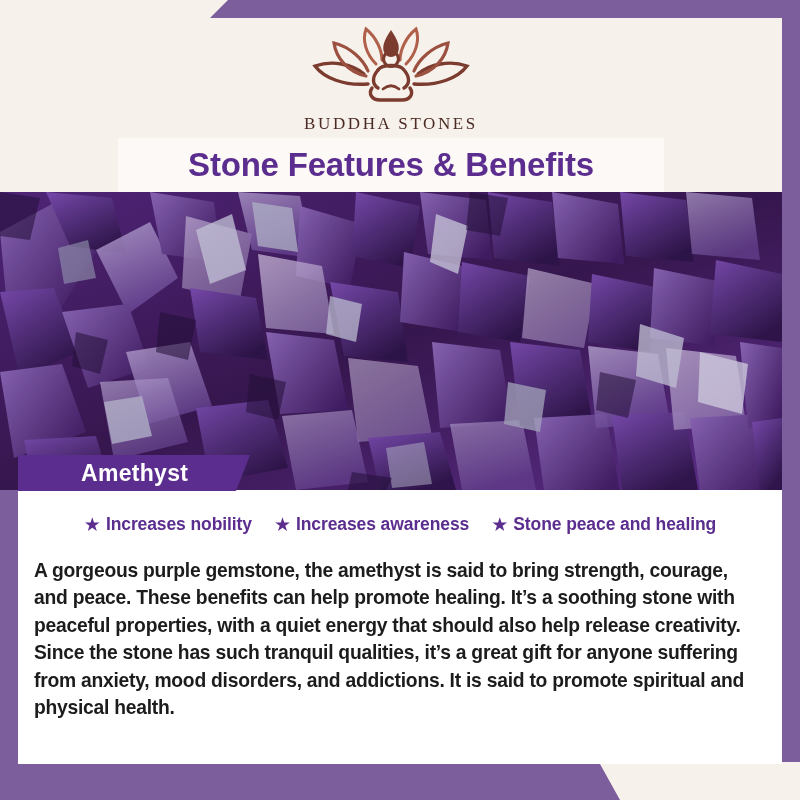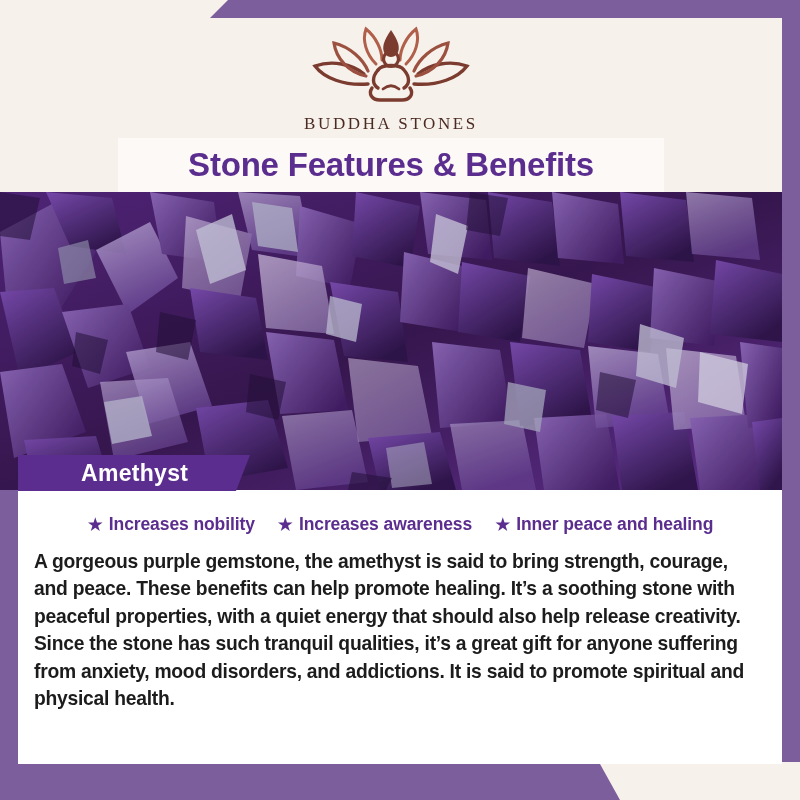--- a/index.html
+++ b/index.html
@@ -194,21 +194,21 @@
     margin-right: 5px;
   }
   .benefit .benefit-label {
     color: #5b2d8e;
     font-size: 17.5px;
     font-weight: bold;
     letter-spacing: -0.1px;
   }
 
   .body-copy {
-    margin: 13px 16px 0 16px;
+    margin: 22px 16px 0 16px;
     font-size: 19.3px;
     line-height: 1.42;
     color: #1c1c1c;
     font-weight: bold;
     letter-spacing: -0.25px;
     text-align: left;
   }
 </style>
 </head>
 <body>
@@ -371,21 +371,21 @@
         <div class="benefit">
           <span class="star">★</span>
           <span class="benefit-label">Increases nobility</span>
         </div>
         <div class="benefit">
           <span class="star">★</span>
           <span class="benefit-label">Increases awareness</span>
         </div>
         <div class="benefit">
           <span class="star">★</span>
-          <span class="benefit-label">Inner peace and healing</span>
+          <span class="benefit-label">Stone peace and healing</span>
         </div>
       </div>
 
       <p class="body-copy">A gorgeous purple gemstone, the amethyst is said to bring strength, courage, and peace. These benefits can help promote healing. It’s a soothing stone with peaceful properties, with a quiet energy that should also help release creativity. Since the stone has such tranquil qualities, it’s a great gift for anyone suffering from anxiety, mood disorders, and addictions. It is said to promote spiritual and physical health.</p>
 
     </div>
   </div>
 
 </div>
 

